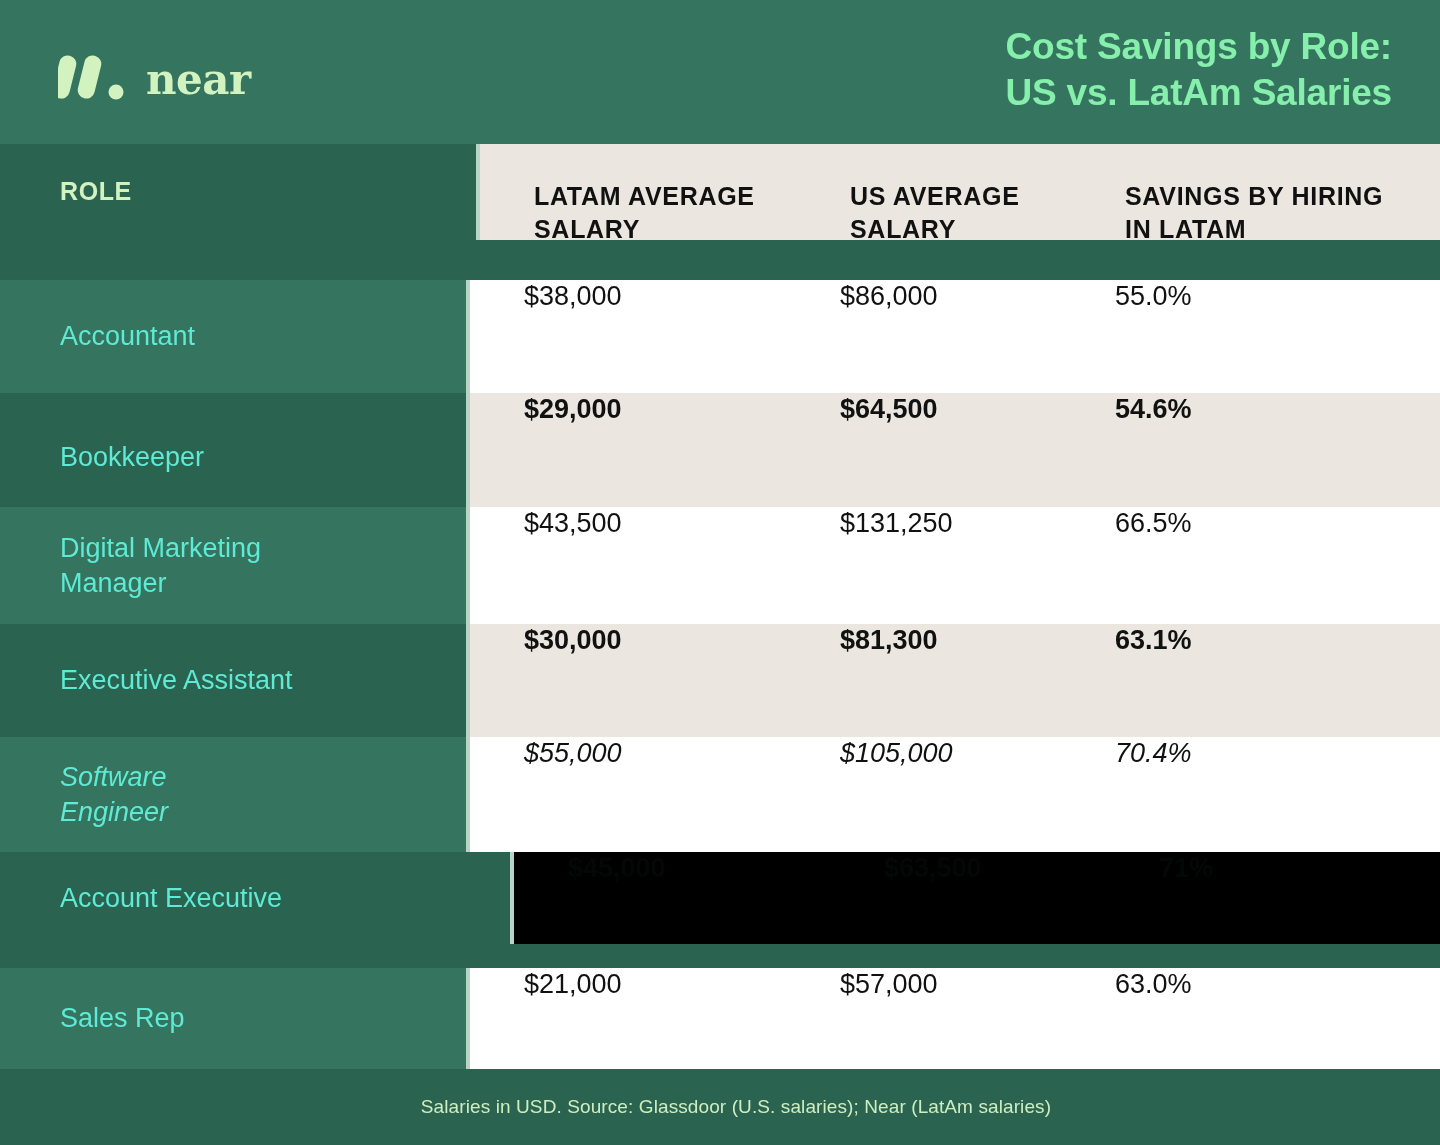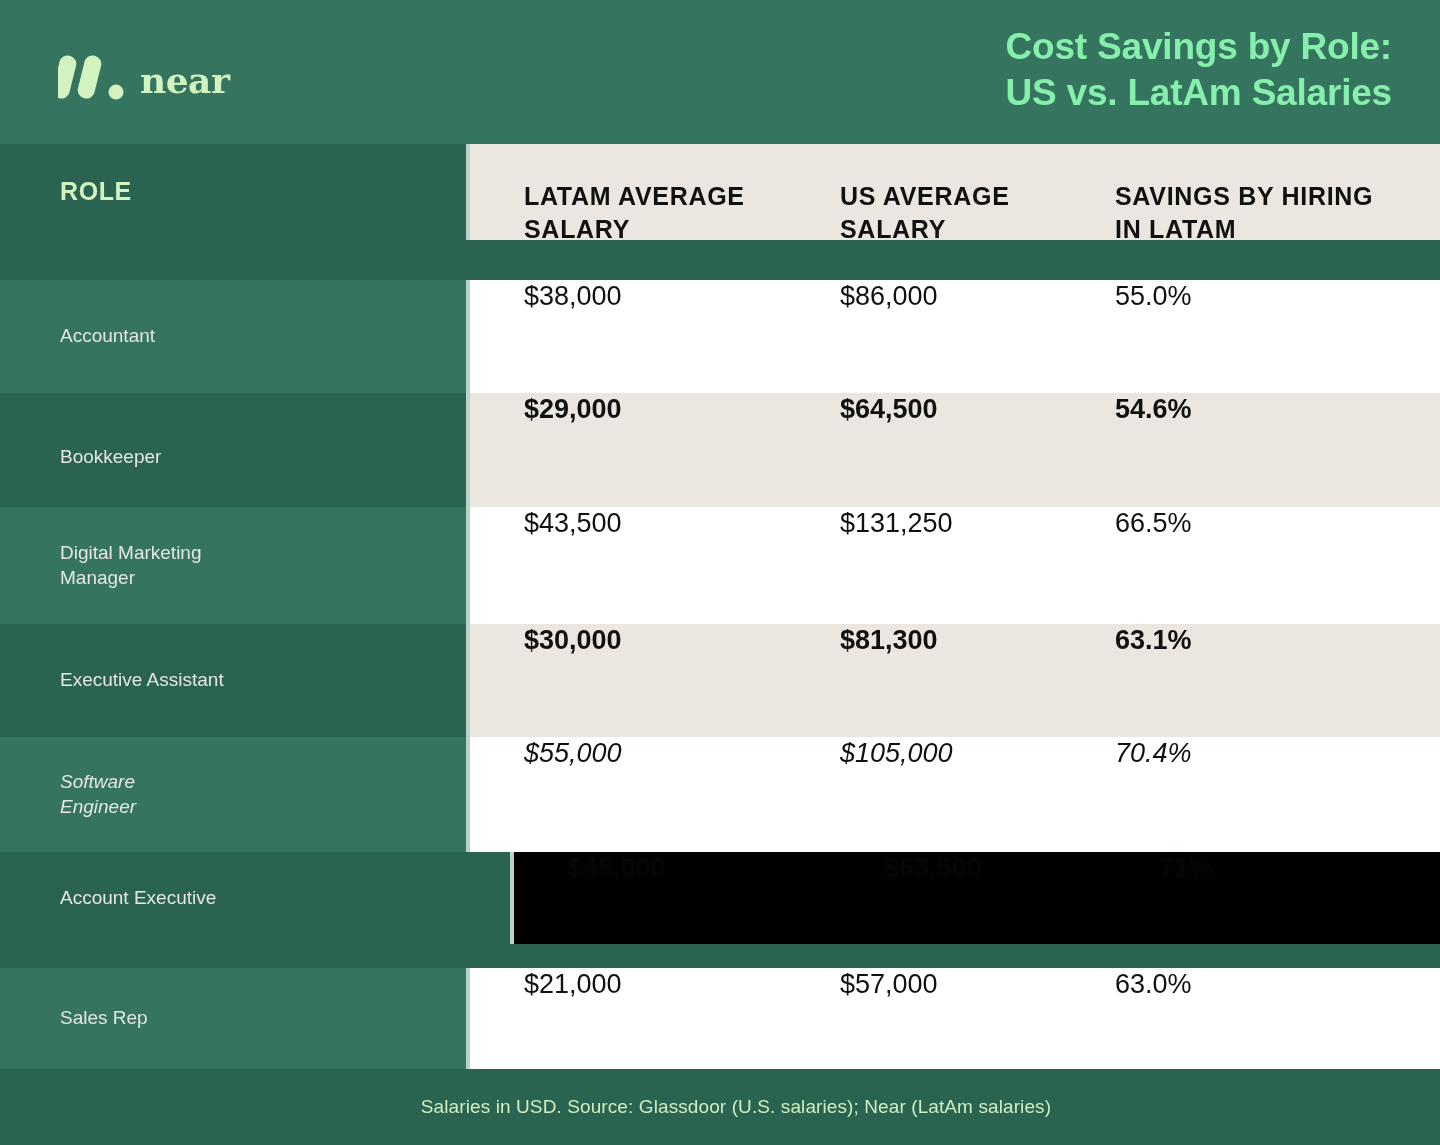--- a/index.html
+++ b/index.html
@@ -39,24 +39,24 @@
     height: 60px;
   }
   .logo-mark {
     width: 76px;
     height: 48px;
     display: block;
   }
   .logo-word {
     font-family: "DejaVu Serif", "Liberation Serif", serif;
     font-weight: 700;
-    font-size: 36px;
+    font-size: 42px;
     line-height: 1;
     color: #d2f2c0;
-    margin-left: 6px;
+    margin-left: 12px;
     letter-spacing: -0.5px;
     position: relative;
     top: 4px;
   }
   .title {
     position: absolute;
     right: 48px;
     top: 24px;
     width: 620px;
     text-align: right;
@@ -83,22 +83,22 @@
     display: flex;
   }
   .cell-role {
     box-sizing: border-box;
     width: 466px;
     flex: 0 0 466px;
     display: flex;
     align-items: center;
     padding-left: 60px;
     padding-right: 16px;
-    color: #e5e5e5;
-    font-size: 19px;
+    color: #5eead4;
+    font-size: 27px;
     line-height: 1.27;
     font-weight: 400;
   }
   .cell-data {
     box-sizing: border-box;
     flex: 1 1 auto;
     display: flex;
     border-left: 4px solid #b9d4c6;
     padding-left: 54px;
   }
@@ -184,21 +184,21 @@
     </div>
 
     <div class="title">
       <span class="title-line">Cost Savings by Role:</span>
       <span class="title-line">US vs. LatAm Salaries</span>
     </div>
   </div>
 
   <div class="table">
 
-    <div class="row hdr" style="top:0px;height:96px;">
+    <div class="row hdr" style="top:0px;height:96px;gap:10px;">
       <div class="cell-role role-dark">
         <span>ROLE</span>
       </div>
       <div class="cell-data data-beige">
         <div class="val v1">
           <span>LATAM AVERAGE</span>
           <span>SALARY</span>
         </div>
         <div class="val v2">
           <span>US AVERAGE</span>

